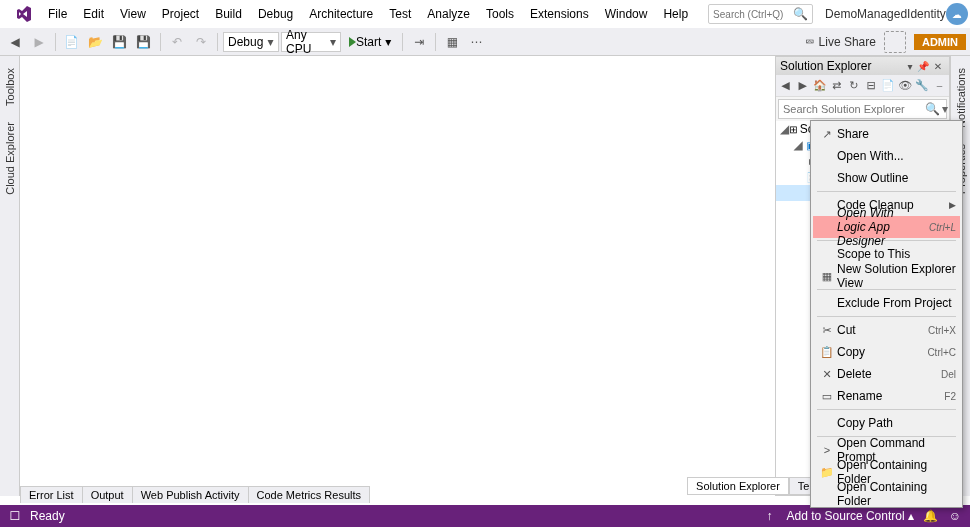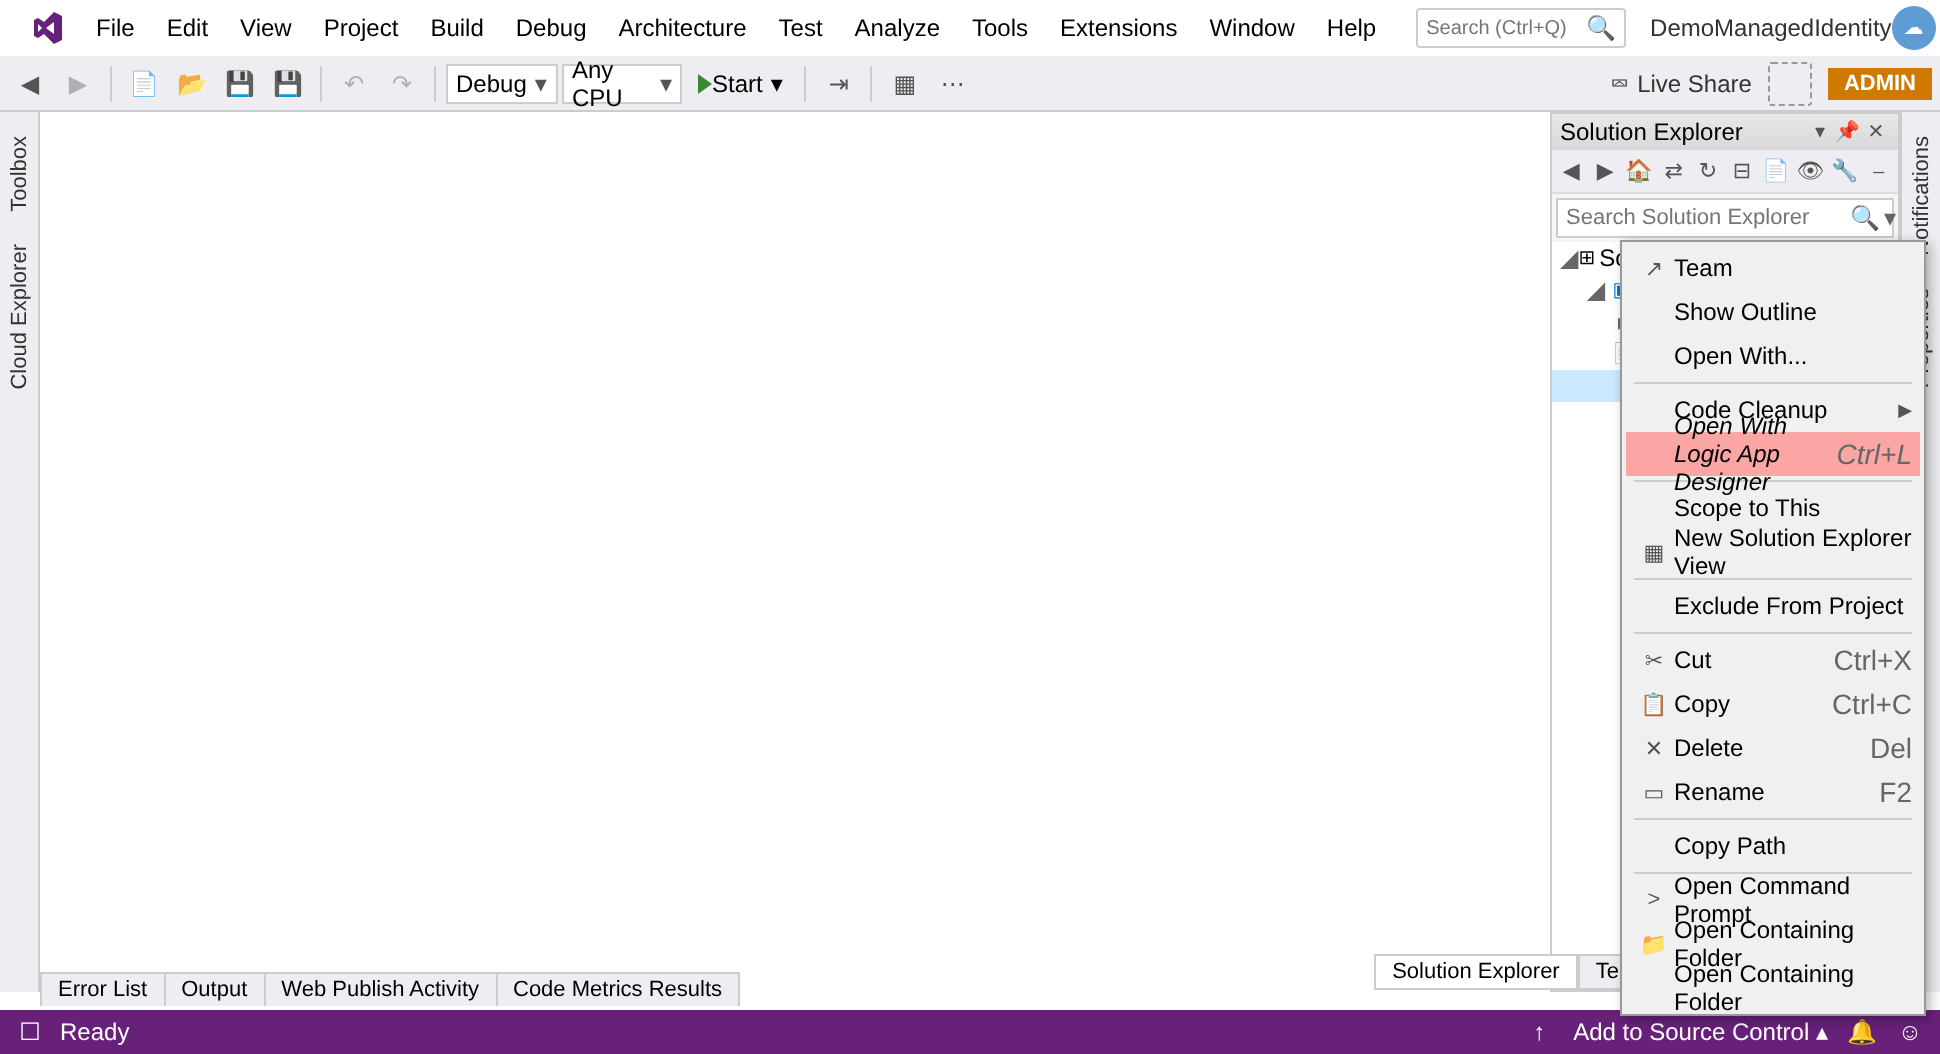--- a/index.html
+++ b/index.html
@@ -55,21 +55,21 @@
     .tree-item.bold .label { font-weight: bold; }
     .tree-item.selected { background: #cce8ff; }
     .indent-1 { padding-left: 16px; }
     .indent-2 { padding-left: 30px; }
     
     
     .context-menu { position: absolute; left: 810px; top: 120px; width: 153px; background: #f0f0f0; border: 1px solid #999; box-shadow: 2px 2px 6px rgba(0,0,0,0.3); z-index: 1000; padding: 2px; }
     .cm-item { height: 22px; display: flex; align-items: center; padding: 0 4px; font-size: 11px; }
     .cm-item .cm-icon { width: 20px; text-align: center; color: #555; font-size: 11px; }
     .cm-item .cm-label { flex: 1; }
-    .cm-item .cm-shortcut { color: #666; font-size: 14px; margin-left: 8px; }
+    .cm-item .cm-shortcut { color: #666; font-size: 10px; margin-left: 8px; }
     .cm-item .cm-arrow { color: #555; font-size: 9px; }
     .cm-item.highlighted { background: #fca5a5; font-style: italic; }
     .cm-sep { height: 1px; background: #ccc; margin: 2px 4px; }
     
     
     .bottom-tabs-outer { position: absolute; left: 20px; bottom: 24px; display: flex; }
     .bottom-tab { padding: 2px 8px; font-size: 11px; background: #eeeef2; border: 1px solid #ccc; border-bottom: none; margin-right: -1px; }
     
     .right-bottom-tabs { position: absolute; right: 20px; bottom: 32px; display: flex; }
     .rb-tab { padding: 2px 8px; font-size: 11px; background: #eeeef2; border: 1px solid #ccc; }
@@ -221,29 +221,29 @@
       <span class="exp"></span>
       <span class="icon">📄</span>
       <span class="label">LogicApp.json</span>
     </div>
   </div>
 </div>
 
 <div class="context-menu" id="ctx-menu">
     <div class="cm-item">
       <span class="cm-icon">↗</span>
-      <span class="cm-label">Team</span>
+      <span class="cm-label">Share</span>
+    </div>
+    <div class="cm-item">
+      <span class="cm-icon"></span>
+      <span class="cm-label">Open With...</span>
     </div>
     <div class="cm-item">
       <span class="cm-icon"></span>
       <span class="cm-label">Show Outline</span>
-    </div>
-    <div class="cm-item">
-      <span class="cm-icon"></span>
-      <span class="cm-label">Open With...</span>
     </div>
     <div class="cm-sep"></div>
     <div class="cm-item">
       <span class="cm-icon"></span>
       <span class="cm-label">Code Cleanup</span>
       <span class="cm-arrow">▶</span>
     </div>
     <div class="cm-item highlighted">
       <span class="cm-icon"></span>
       <span class="cm-label">Open With Logic App Designer</span>

